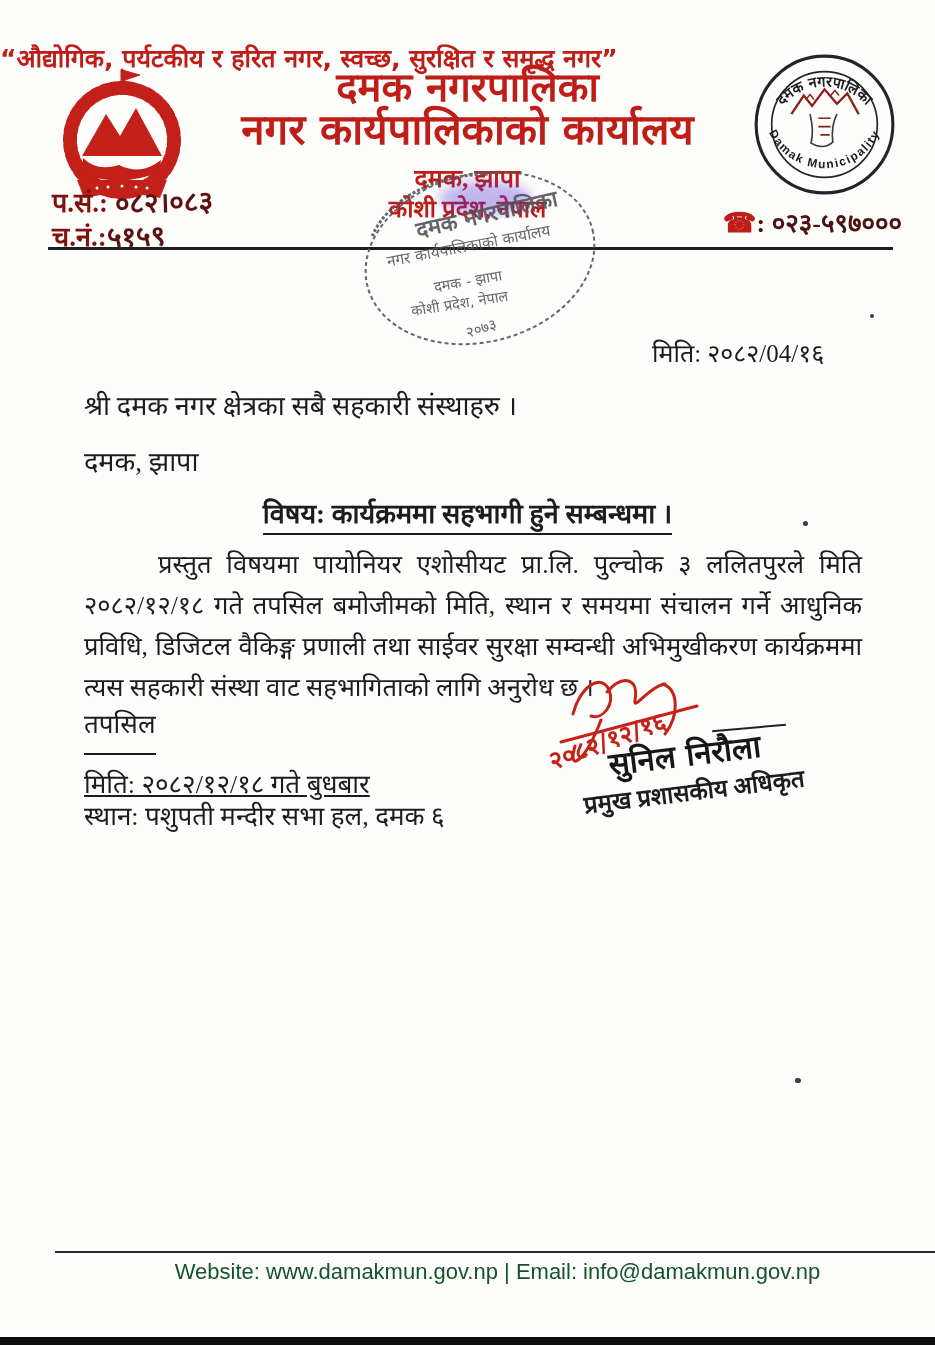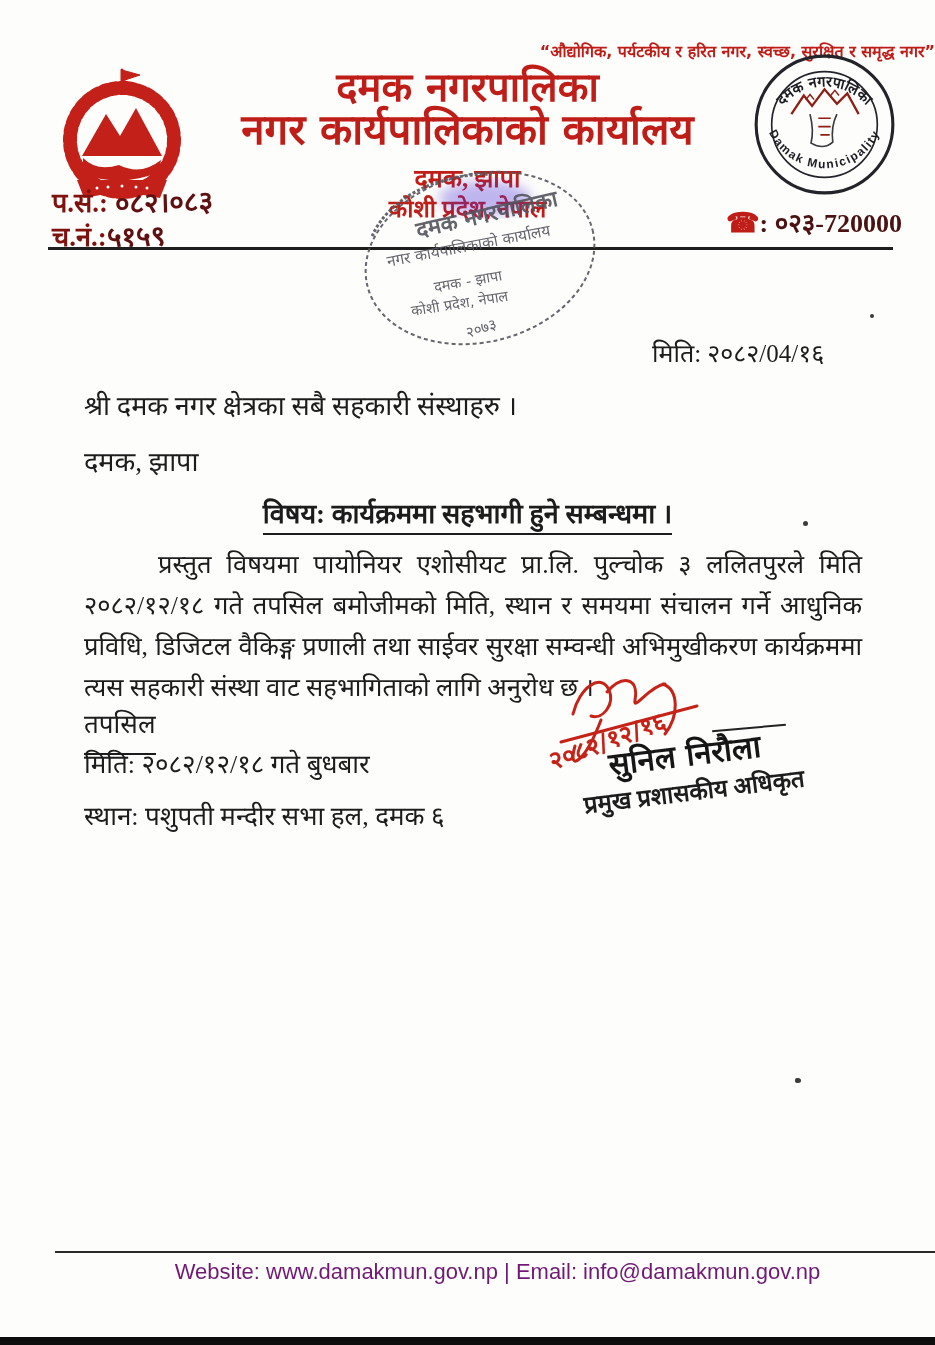--- a/index.html
+++ b/index.html
@@ -11,21 +11,21 @@
   }
   *{margin:0;padding:0;box-sizing:border-box;}
   html,body{background:#e8e8e8;}
   .page{
     position:relative;width:935px;height:1345px;margin:0 auto;
     background:#fdfdfb;overflow:hidden;
     font-family:"Liberation Serif","DejaVu Serif",serif;color:var(--ink);
   }
   .abs{position:absolute;}
   
-  .slogan{top:40px;left:0;right:0;text-align:right;font-size:16px;font-weight:bold;
+  .slogan{top:40px;left:0;right:0;text-align:left;font-size:25px;font-weight:bold;
     color:var(--header-red);font-family:"DejaVu Sans",sans-serif;}
   .title1{top:66px;left:0;right:0;text-align:center;font-size:40px;font-weight:bold;
     color:var(--header-red);font-family:"DejaVu Sans",sans-serif;line-height:1.05;}
   .title2{top:108px;left:0;right:0;text-align:center;font-size:42px;font-weight:bold;
     color:var(--header-red);font-family:"DejaVu Sans",sans-serif;line-height:1.05;}
   .addr1{top:160px;left:0;right:0;text-align:center;font-size:25px;font-weight:bold;color:var(--header-red);}
   .addr2{top:191px;left:0;right:0;text-align:center;font-size:24px;font-weight:bold;color:var(--header-red);}
   .emblem{left:52px;top:58px;}
   .seal{left:752px;top:52px;}
   
@@ -40,31 +40,31 @@
   .ldate{left:652px;top:335px;font-size:25px;}
   .addressee{left:84px;top:386px;font-size:27px;text-align:center;}
   .addrplace{left:84px;top:442px;font-size:27px;}
   .subject{top:494px;left:0;right:0;text-align:center;font-size:27px;font-weight:bold;}
   .subject span{border-bottom:2px solid var(--ink);padding-bottom:4px;}
   .bodytext{left:84px;top:544px;width:778px;font-size:25.5px;line-height:41px;
     text-align:justify;text-indent:74px;}
   .tapasil{left:84px;top:705px;font-size:26px;}
   .tapasil span{border-bottom:2px solid var(--ink);padding-bottom:14px;}
   .sched{left:84px;font-size:26px;}
-  .s0{top:745px;} .s1{top:797px;text-align:right;} .s2{top:849px;}
+  .s0{top:765px;text-decoration:underline;} .s1{top:797px;text-align:right;} .s2{top:849px;}
   
   .sig-svg{left:545px;top:650px;z-index:4;}
   .sig-name{left:608px;top:733px;font-size:31px;font-weight:bold;color:#161616;
     transform:rotate(-7deg);font-family:"DejaVu Sans",sans-serif;}
   .sig-title{left:583px;top:774px;font-size:24px;font-weight:bold;color:#1d1d1d;
     transform:rotate(-7deg);}
   .sig-line{left:712px;top:727px;width:74px;height:2px;background:#222;transform:rotate(-5deg);}
   
   .hr-foot{top:1251px;left:55px;width:880px;height:2px;background:#2a2a2a;}
-  .footer{top:1259px;left:60px;right:0;text-align:center;font-size:22px;color:#701a75;
+  .footer{top:1259px;left:60px;right:0;text-align:center;font-size:22px;color:#14532d;
     font-family:"Liberation Sans","DejaVu Sans",sans-serif;}
   .bottombar{top:1337px;left:0;width:935px;height:8px;background:#0d0d0d;}
   .speck{width:5px;height:5px;border-radius:50%;background:#3c3c3c;}
 </style>
 </head>
 <body>
 
 <div class="page">
 
   <div class="abs slogan">“औद्योगिक, पर्यटकीय र हरित नगर, स्वच्छ, सुरक्षित र समृद्ध नगर”</div>
@@ -117,21 +117,21 @@
     <div>
       <span>प.सं.:</span>
       <span class="val">०८२।०८३</span>
     </div>
     <div>
       <span>च.नं.:</span><span class="val">५१५९</span>
     </div>
   </div>
 
   <div class="abs phone">
-    <span class="ticon">☎</span><span>: ०२३-720000</span>
+    <span class="ticon">☎</span><span>: ०२३-५९७०००</span>
   </div>
 
   <div class="abs hr-main"></div>
 
   <svg class="abs stamp" width="300" height="215" viewBox="0 0 300 215">
     <defs>
         <filter id="blur1">
           <feGaussianBlur stdDeviation="6"></feGaussianBlur>
         </filter>
       </defs>

